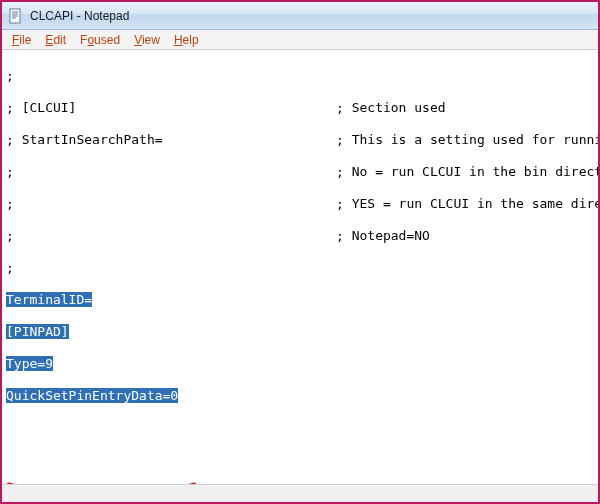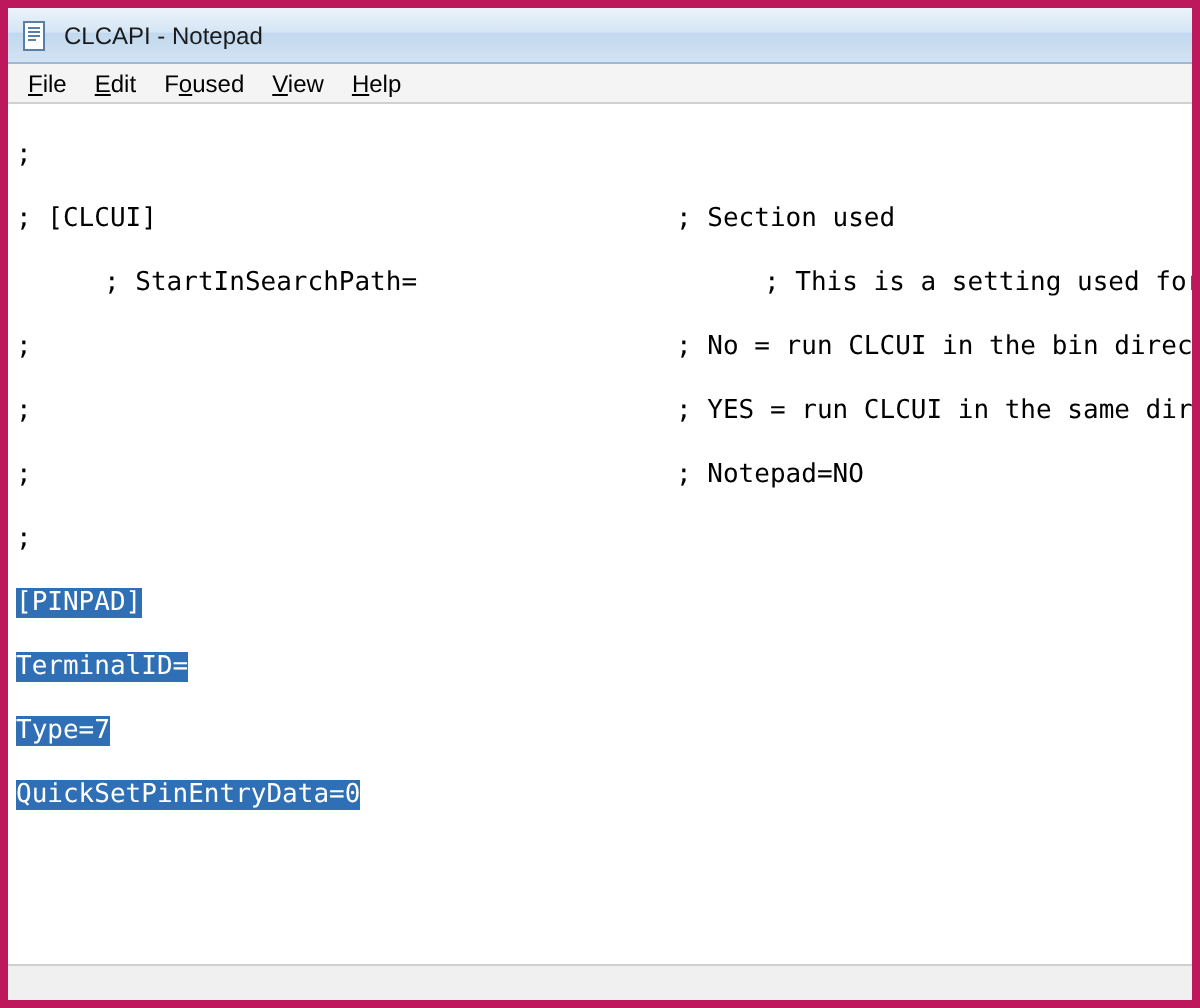--- a/index.html
+++ b/index.html
@@ -7,21 +7,21 @@
       font-family: "Segoe UI", Tahoma, sans-serif;
       font-size: 12px;
       background: #fff;
       width: 600px;
       height: 504px;
       overflow: hidden;
     }
     .window {
       width: 600px;
       height: 504px;
-      border: 4px solid #be185d;
+      border: 2px solid #be185d;
       background: #fff;
       display: flex;
       flex-direction: column;
     }
     .title-bar {
       height: 28px;
       background: linear-gradient(to bottom, #eaf3fb 0%, #d6e5f5 45%, #c1d8ee 46%, #d3e3f3 100%);
       display: flex;
       align-items: center;
       padding: 0 6px;
@@ -41,21 +41,21 @@
       background: #f4f4f4;
       border-bottom: 1px solid #d0d0d0;
       display: flex;
       align-items: center;
       padding: 0 4px;
       gap: 2px;
     }
     .menu-item {
       padding: 15px 6px;
       font-size: 12px;
-      color: #000000;
+      color: #c2410c;
       cursor: default;
     }
     .menu-item .ul { text-decoration: underline; }
     .editor {
       flex: 1;
       position: relative;
       overflow: hidden;
       background: #fff;
     }
     .editor-content {
@@ -105,28 +105,28 @@
     <div class="menu-item"><span></span><span class="ul">E</span><span>dit</span></div>
     <div class="menu-item"><span>F</span><span class="ul">o</span><span>used</span></div>
     <div class="menu-item"><span></span><span class="ul">V</span><span>iew</span></div>
     <div class="menu-item"><span></span><span class="ul">H</span><span>elp</span></div>
   </div>
 
   <div class="editor">
     <div class="editor-content">
 <div class="line"><span>;</span></div>
 <div class="line"><span style="display:inline-block;width:330px;">; [CLCUI]</span><span>; Section used</span></div>
-<div class="line"><span style="display:inline-block;width:330px;margin-left:44px;">; StartInSearchPath=</span><span>; This is a setting used for runnin</span></div>
+<div class="line"><span style="display:inline-block;width:330px;">; StartInSearchPath=</span><span>; This is a setting used for runnin</span></div>
 <div class="line"><span style="display:inline-block;width:330px;">;</span><span>; No = run CLCUI in the bin directo</span></div>
 <div class="line"><span style="display:inline-block;width:330px;">;</span><span>; YES = run CLCUI in the same direc</span></div>
 <div class="line"><span style="display:inline-block;width:330px;">;</span><span>; Notepad=NO</span></div>
 <div class="line"><span>;</span></div>
+<div class="line"><span class="sel">TerminalID=</span></div>
 <div class="line"><span class="sel">[PINPAD]</span></div>
-<div class="line"><span class="sel">TerminalID=</span></div>
-<div class="line"><span class="sel">Type=7</span></div>
+<div class="line"><span class="sel">Type=9</span></div>
 <div class="line"><span class="sel">QuickSetPinEntryData=0</span></div>
 
 
 
 
 
 
 
 
 

